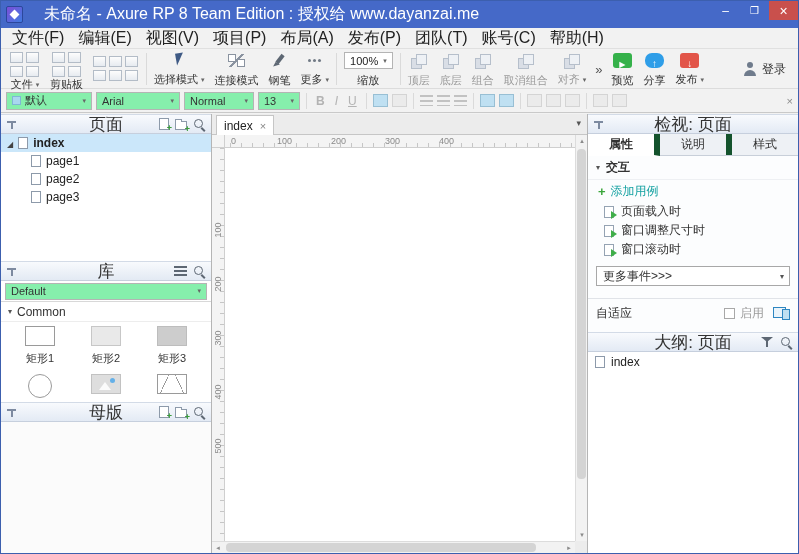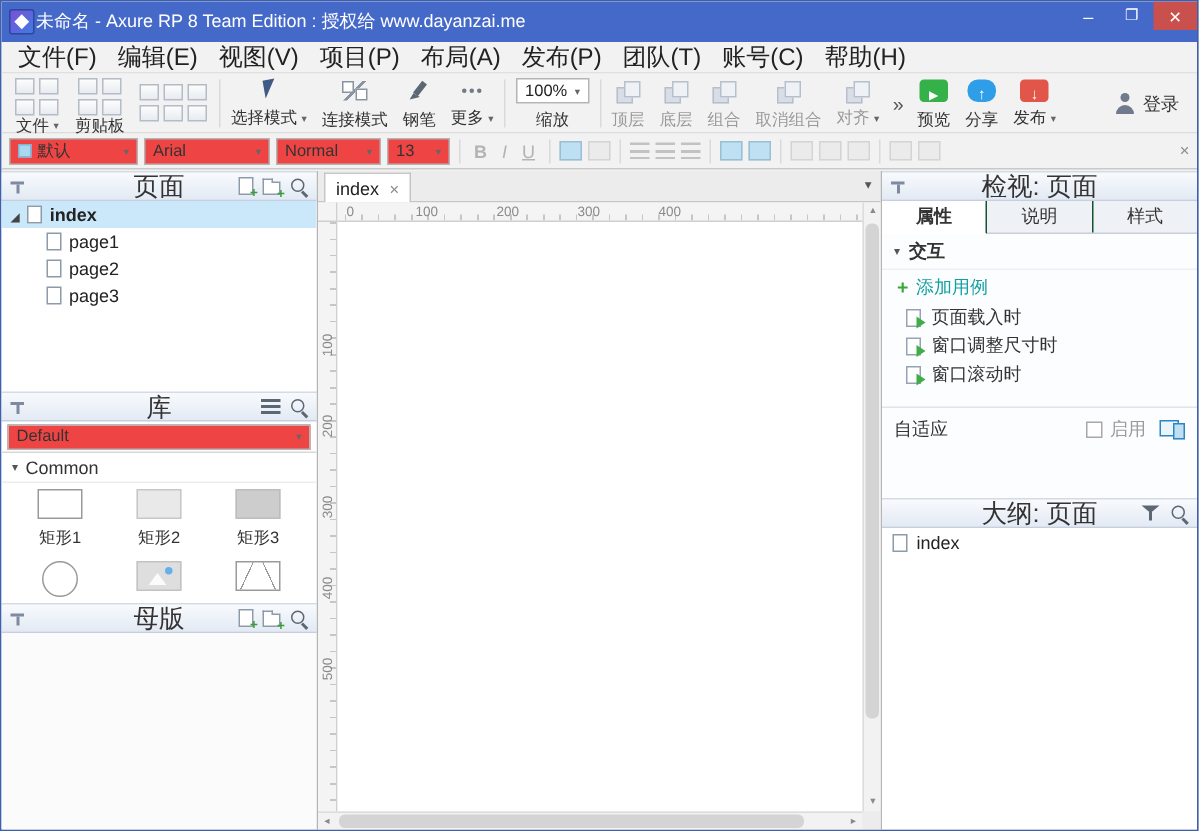--- a/index.html
+++ b/index.html
@@ -3,21 +3,21 @@
 <meta charset="utf-8">
 <style>
   *{box-sizing:border-box;margin:0;padding:0}
   body{margin:0;font-family:"Liberation Sans","DejaVu Sans",sans-serif;background:#888}
   .app{position:relative;width:799px;height:554px;border:1px solid #3c5fae;background:#f2f2f2;overflow:hidden}
 
   
   .titlebar{height:27px;background:#4569c8;display:flex;align-items:center;color:#fff;padding-left:5px}
   .appicon{width:17px;height:17px;border-radius:2px;background:linear-gradient(135deg,#7d4fd8,#3f7ce0);border:1px solid #2c479c;position:relative;flex:none}
   .appicon::before{content:"";position:absolute;left:4px;top:4px;width:7px;height:7px;background:#fff;transform:rotate(45deg)}
-  .wtitle{font-size:12px;margin-left:1px;white-space:nowrap}
+  .wtitle{font-size:16px;margin-left:21px;white-space:nowrap}
   .wctrls{margin-left:auto;display:flex;align-self:flex-start}
   .wbtn{width:29px;height:19px;display:flex;align-items:center;justify-content:center;font-size:12px;color:#fff;cursor:default}
   .wbtn.min::before{content:"–"}
   .wbtn.max::before{content:"❐";font-size:10px}
   .wbtn.cls{background:#c9504c}
   .wbtn.cls::before{content:"×";font-size:14px}
 
   
   .menubar{height:21px;background:#f2f2f2;border-bottom:1px solid #e0e0e0;display:flex;align-items:center;padding-left:4px}
   .mitem{font-size:16px;color:#222;padding:2px 7px}
@@ -57,21 +57,21 @@
   .ic-publish{width:19px;height:15px;border-radius:3px;background:#e25549;text-align:center}
   .ic-publish::before{content:"↓";color:#fff;font-size:10px;line-height:14px}
   .login{margin-left:auto;display:flex;flex-direction:row;align-items:center;gap:5px;padding-right:8px}
   .ic-user{width:14px;height:14px}
   .ic-user::before{content:"";position:absolute;left:4px;top:0;width:6px;height:6px;border-radius:50%;background:#6f7b8c}
   .ic-user::after{content:"";position:absolute;left:1px;bottom:0;width:12px;height:6px;border-radius:6px 6px 0 0;background:#6f7b8c}
   .login .tlabel{font-size:12px}
 
   
   .formatbar{height:24px;background:#f2f2f2;border-bottom:1px solid #c9c9c9;display:flex;align-items:center;gap:4px;padding:0 5px}
-  .fsel{height:18px;background:#ef4444;border:1px solid #b4b4b4;display:flex;align-items:center;padding:0 5px;font-size:11px;color:#333;gap:4px;white-space:nowrap}
+  .fsel{height:18px;background:#86efac;border:1px solid #b4b4b4;display:flex;align-items:center;padding:0 5px;font-size:11px;color:#333;gap:4px;white-space:nowrap}
   .fsel::after{content:"▾";font-size:7px;color:#666;margin-left:auto;padding-left:4px}
   .fsel .sw{width:9px;height:9px;background:#a9d7ef;border:1px solid #7fb6d6}
   .fltr{font-size:12px;color:#b3b3b3;padding:0 3px}
   .fltr.b{font-weight:bold}.fltr.i{font-style:italic}.fltr.u{text-decoration:underline}
   .fsep{width:1px;height:16px;background:#dadada;margin:0 2px}
   .swatch{width:15px;height:13px;background:#bfe0f2;border:1px solid #98bfd4}
   .fico{width:15px;height:13px;border:1px solid #d4d4d4;background:#ebebeb}
   .ic-bars{width:13px;height:11px;background:repeating-linear-gradient(#c2c2c2 0 2px,transparent 2px 5px)}
   .fclose{margin-left:auto;color:#8a8a8a;font-size:11px}
   .fclose::before{content:"×"}
@@ -147,21 +147,21 @@
   .page{position:absolute;left:13px;top:13px;right:12px;bottom:12px;background:#fff}
   .vscroll{position:absolute;right:0;top:0;width:12px;bottom:12px;background:#f2f2f2;border-left:1px solid #dcdcdc}
   .hscroll{position:absolute;left:0;right:12px;bottom:0;height:12px;background:#f2f2f2;border-top:1px solid #dcdcdc}
   .sarrow{position:absolute;font-size:7px;color:#8a8a8a;width:12px;height:12px;text-align:center;line-height:12px}
   .vthumb{position:absolute;left:1px;right:1px;top:14px;height:330px;background:#d4d4d4;border-radius:4px}
   .hthumb{position:absolute;top:1px;bottom:1px;left:14px;width:310px;background:#d4d4d4;border-radius:4px}
   .scorner{position:absolute;right:0;bottom:0;width:12px;height:12px;background:#ececec}
 
   
   .insptabs{height:22px;flex:none;display:flex;background:#eef1f5;border-bottom:1px solid #c8cfd9}
-  .itab{flex:1;display:flex;align-items:center;justify-content:center;font-size:12px;color:#333;border-right:1px solid #14532d}
+  .itab{flex:1;display:flex;align-items:center;justify-content:center;font-size:12px;color:#333;border-right:6px solid #14532d}
   .itab:last-child{border-right:none}
   .itab.active{background:#fff;margin-bottom:-1px;border-bottom:1px solid #fff;font-weight:bold}
   .inspbody{height:176px;flex:none;background:#fcfdfe;overflow:hidden}
   .sechdr{height:24px;display:flex;align-items:center;gap:6px;padding-left:8px;font-size:12px;color:#333;font-weight:bold;border-bottom:1px solid #eef0f3}
   .sechdr::before{content:"▾";font-size:8px;color:#555;font-weight:normal}
   .addcase{height:22px;display:flex;align-items:center;gap:5px;padding-left:10px;font-size:12px;color:#12a0a0}
   .addcase::before{content:"+";color:#3aa63a;font-weight:bold;font-size:13px}
   .evrow{height:19px;display:flex;align-items:center;gap:7px;padding-left:16px;font-size:12px;color:#333}
   .ic-event{width:10px;height:12px;background:#fff;border:1px solid #95a3b3;flex:none}
   .ic-event::after{content:"";position:absolute;right:-4px;bottom:-2px;border-left:6px solid #3fae49;border-top:4px solid transparent;border-bottom:4px solid transparent}
@@ -509,20 +509,23 @@
           <span>页面载入时</span>
         </div>
         <div class="evrow">
           <span class="ic ic-event"></span>
           <span>窗口调整尺寸时</span>
         </div>
         <div class="evrow">
           <span class="ic ic-event"></span>
           <span>窗口滚动时</span>
         </div>
+        <div class="moreev">
+            <span>更多事件&gt;&gt;&gt;</span>
+          </div>
         <div class="inspdiv"></div>
         <div class="adaptrow">
           <span>自适应</span>
           <span class="adaptright">
             <span class="cbx"></span>
             <span class="cblabel">启用</span>
             <span class="ic ic-devices"></span>
           </span>
         </div>
       </div>

